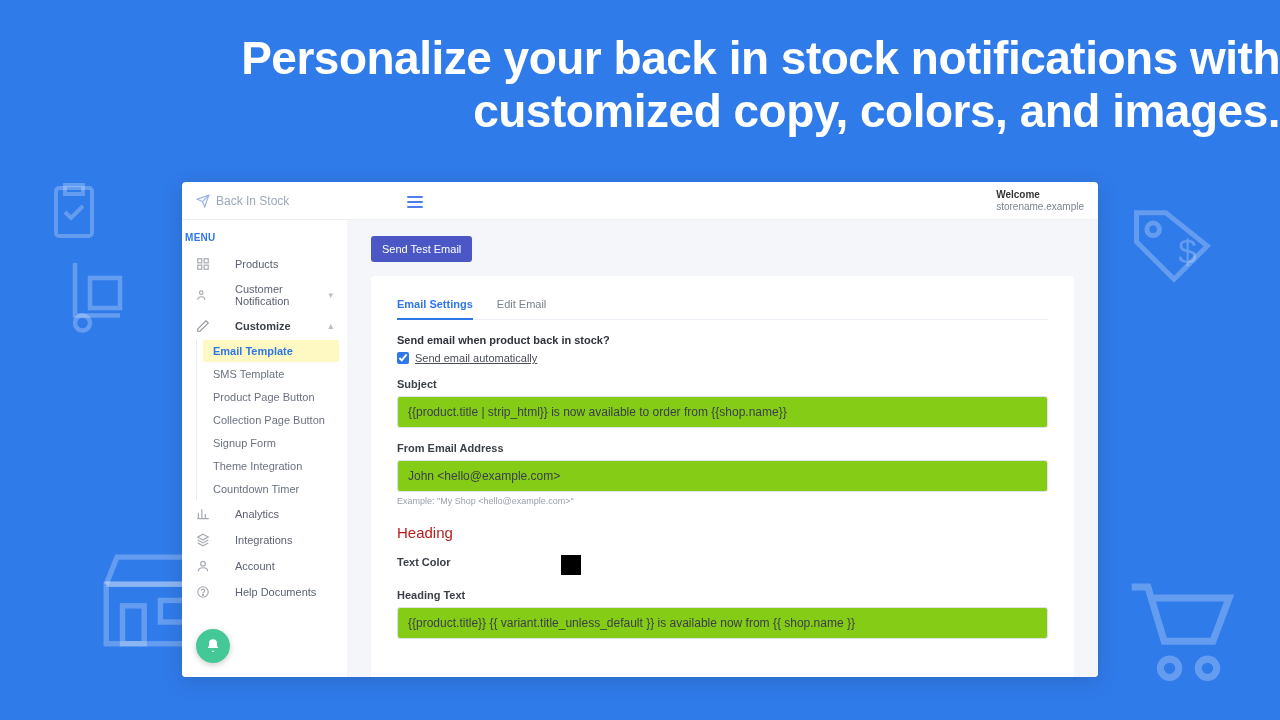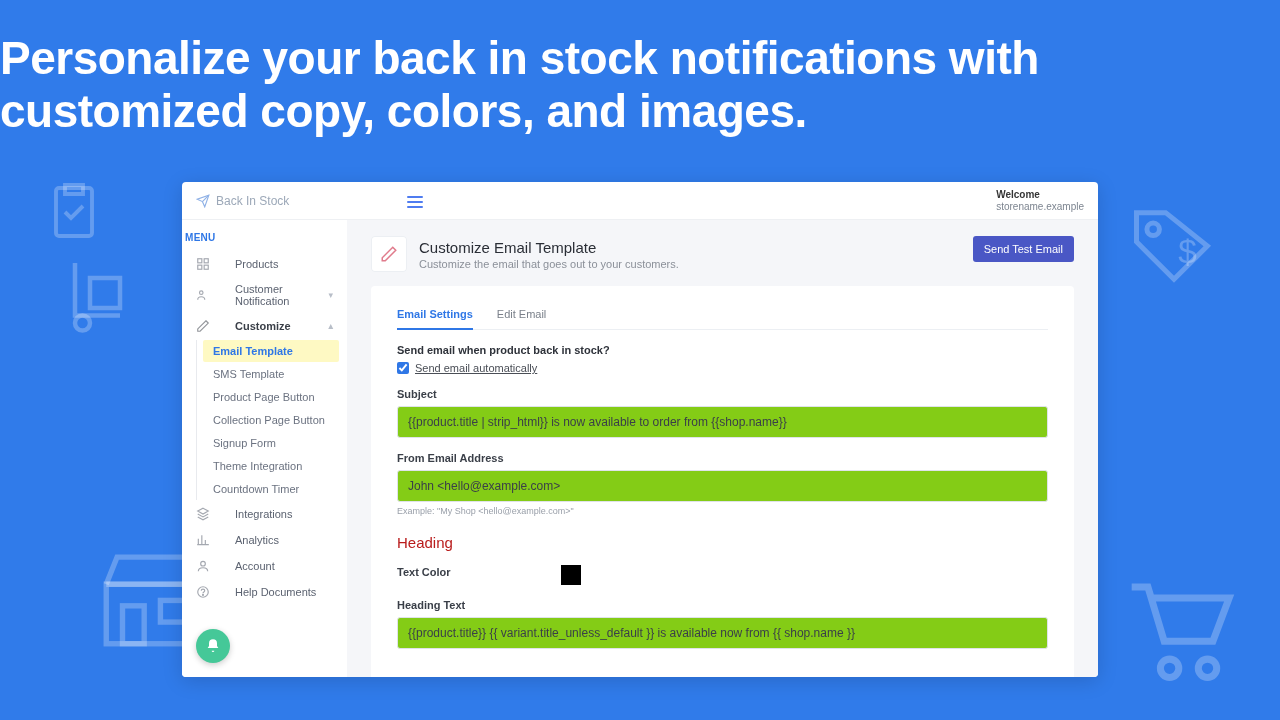--- a/index.html
+++ b/index.html
@@ -1,20 +1,20 @@
 <!DOCTYPE html>
 <html><head>
 <meta charset="utf-8">
 <style>
   * { box-sizing: border-box; margin: 0; padding: 0; }
   html, body { width: 1280px; height: 720px; font-family: -apple-system, Helvetica, Arial, sans-serif; }
   body { background: #307bea; position: relative; overflow: hidden; }
 
   .hero {
-    color: #fff; text-align: left; font-weight: 600;
+    color: #fff; text-align: right; font-weight: 600;
     font-size: 46px; line-height: 1.15; padding-top: 32px; padding-bottom: 20px;
     letter-spacing: -0.5px;
   }
 
   
   .bg-ico { position: absolute; color: rgba(255,255,255,0.25); }
   .bg-ico svg { display:block; }
 
   .app {
     position: absolute; left: 182px; top: 182px; width: 916px; height: 495px;
@@ -192,29 +192,29 @@
         <div class="sub-item">SMS Template</div>
         <div class="sub-item">Product Page Button</div>
         <div class="sub-item">Collection Page Button</div>
         <div class="sub-item">Signup Form</div>
         <div class="sub-item">Theme Integration</div>
         <div class="sub-item">Countdown Timer</div>
       </div>
 
       <div class="nav-item">
         <svg class="ic" viewBox="0 0 24 24" fill="none" stroke="currentColor" stroke-width="2">
+            <path d="M4 20V10M10 20V4M16 20v-8M22 20H2"></path>
+          </svg>
+        <span>Analytics</span>
+      </div>
+      <div class="nav-item">
+        <svg class="ic" viewBox="0 0 24 24" fill="none" stroke="currentColor" stroke-width="2">
             <path d="M12 2l9 5-9 5-9-5 9-5zM3 12l9 5 9-5M3 17l9 5 9-5"></path>
           </svg>
         <span>Integrations</span>
-      </div>
-      <div class="nav-item">
-        <svg class="ic" viewBox="0 0 24 24" fill="none" stroke="currentColor" stroke-width="2">
-            <path d="M4 20V10M10 20V4M16 20v-8M22 20H2"></path>
-          </svg>
-        <span>Analytics</span>
       </div>
       <div class="nav-item">
         <svg class="ic" viewBox="0 0 24 24" fill="none" stroke="currentColor" stroke-width="2">
             <circle cx="12" cy="8" r="4"></circle>
             <path d="M4 21c0-4 4-6 8-6s8 2 8 6"></path>
           </svg>
         <span>Account</span>
       </div>
       <div class="nav-item">
         <svg class="ic" viewBox="0 0 24 24" fill="none" stroke="currentColor" stroke-width="2">
@@ -227,31 +227,20 @@
 
       <div class="fab">
         <svg width="16" height="16" viewBox="0 0 24 24" fill="currentColor">
             <path d="M12 2a6 6 0 00-6 6v4l-2 3h16l-2-3V8a6 6 0 00-6-6zM10 19a2 2 0 004 0h-4z"></path>
           </svg>
       </div>
     </div>
 
     <div class="main">
       <div class="page-head">
-        <div class="head-left">
-          <div class="head-ico">
-            <svg width="18" height="18" viewBox="0 0 24 24" fill="none" stroke="currentColor" stroke-width="2">
-                <path d="M17 3l4 4L7 21H3v-4L17 3z"></path>
-              </svg>
-          </div>
-          <div>
-            <div class="page-title">Customize Email Template</div>
-            <div class="page-sub">Customize the email that goes out to your customers.</div>
-          </div>
-        </div>
         <button class="btn-primary">Send Test Email</button>
       </div>
 
       <div class="card">
         <div class="tabs">
           <div class="tab active">Email Settings</div>
           <div class="tab">Edit Email</div>
         </div>
 
         <div class="field-group">

